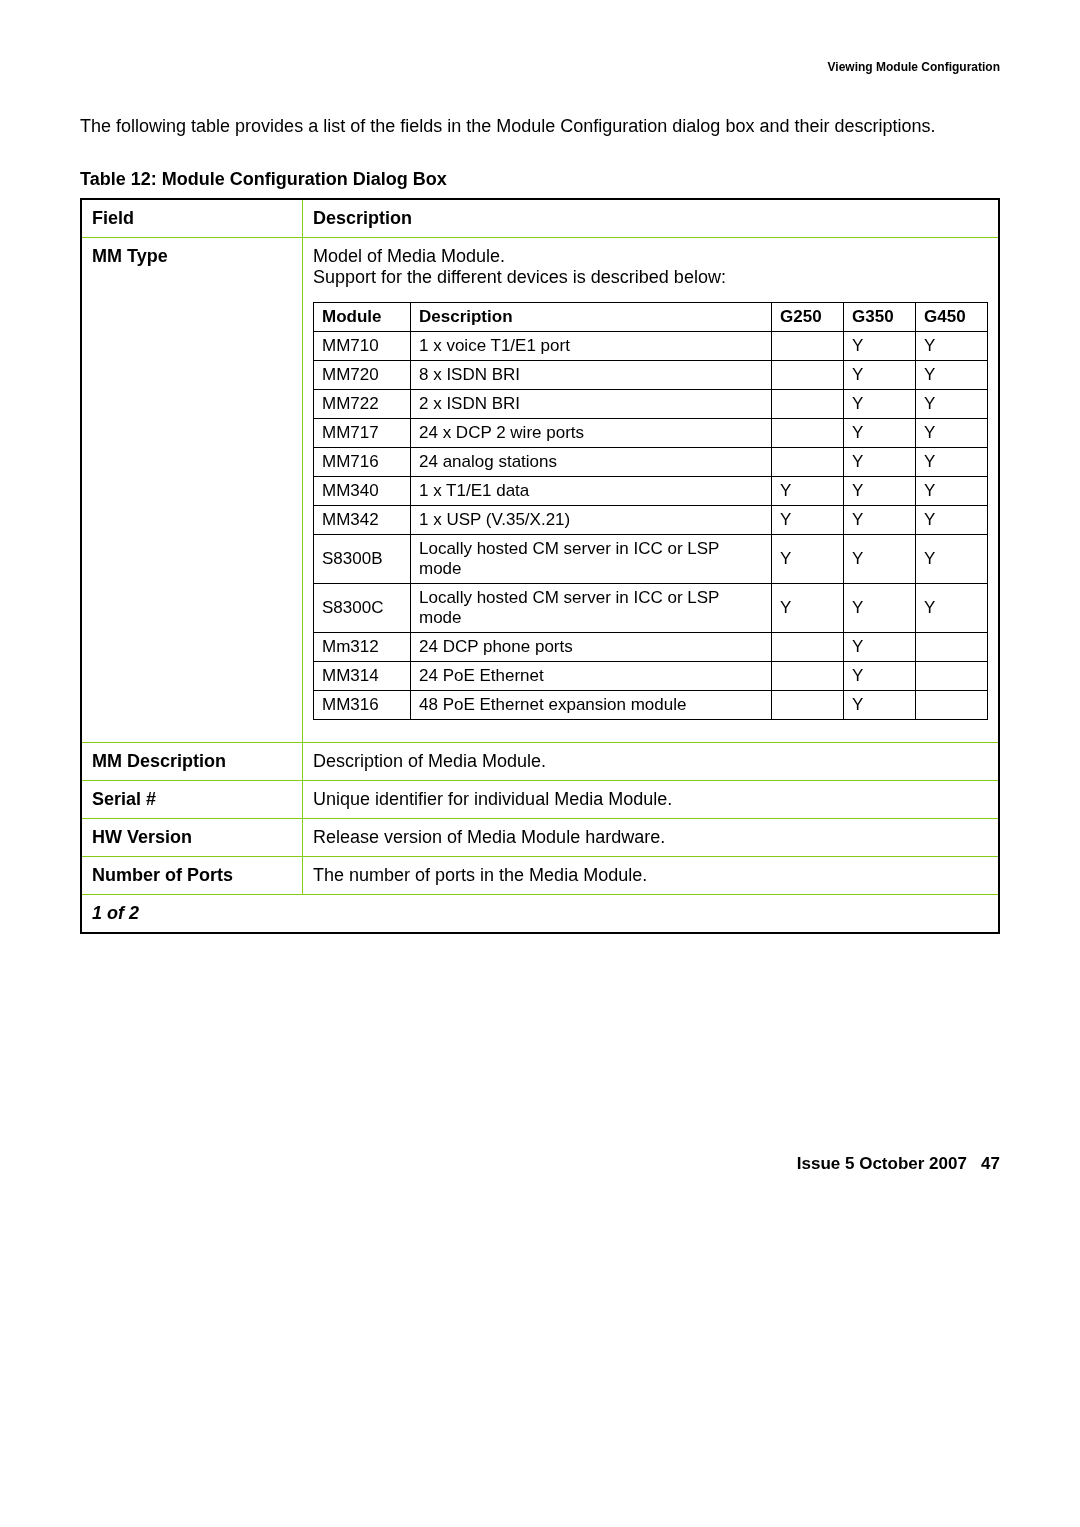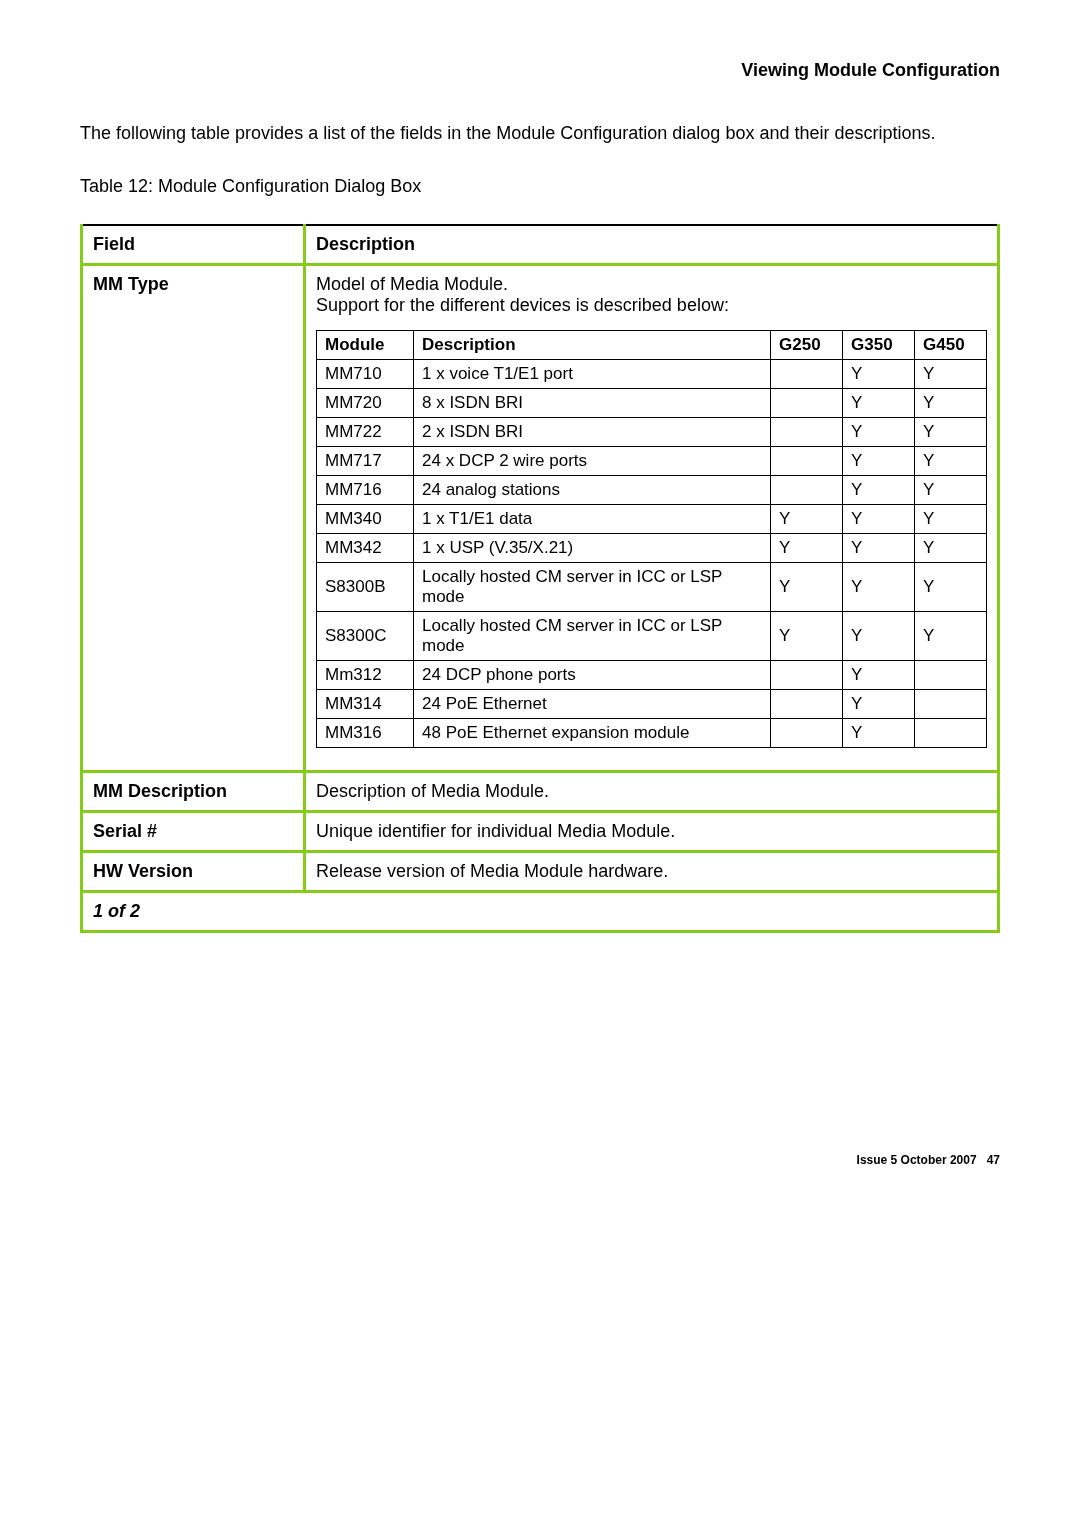--- a/index.html
+++ b/index.html
@@ -7,40 +7,40 @@
     padding: 60px 80px;
     font-family: Arial, Helvetica, sans-serif;
     font-size: 18px;
     color: #000;
     background: #fff;
     width: 920px;
   }
   .header-right {
     text-align: right;
     font-weight: bold;
-    font-size: 18px;
+    font-size: 12px;
     margin-bottom: 40px;
   }
   .intro {
     margin-bottom: 30px;
     line-height: 1.4;
   }
   .table-title {
-    font-weight: normal;
+    font-weight: bold;
     font-size: 18px;
-    margin-bottom: 27px;
+    margin-bottom: 8px;
   }
   table.outer {
     border-collapse: collapse;
     width: 100%;
     border: 2px solid #000;
   }
   table.outer > tbody > tr > td,
   table.outer > tbody > tr > th {
-    border: 3px solid #84cc16;
+    border: 1px solid #84cc16;
     padding: 8px 10px;
     vertical-align: top;
     text-align: left;
   }
   table.outer > tbody > tr:first-child > th {
     border-top: 2px solid #000;
   }
   table.outer th {
     font-weight: bold;
   }
@@ -69,21 +69,21 @@
   .page-of {
     text-align: right;
     font-style: italic;
     font-weight: bold;
     padding: 6px 10px;
     border-top: 1px solid #000;
   }
   .footer {
     text-align: right;
     margin-top: 220px;
-    font-size: 12px;
+    font-size: 17px;
   }
   .footer .issue {
     font-weight: bold;
   }
 </style>
 </head>
 <body>
 
 <div class="header-right">Viewing Module Configuration</div>
 
@@ -206,20 +206,24 @@
       </tr>
     <tr>
         <td class="field-col">Serial #</td>
         <td>Unique identifier for individual Media Module.</td>
       </tr>
     <tr>
         <td class="field-col">HW Version</td>
         <td>Release version of Media Module hardware.</td>
       </tr>
     <tr>
+        <td class="field-col">Number of Ports</td>
+        <td>The number of ports in the Media Module.</td>
+      </tr>
+    <tr>
       <td colspan="2" class="page-of">1 of 2</td>
     </tr>
   </tbody>
 </table>
 
 <div class="footer">
   <span class="issue">Issue 5   October 2007</span>&nbsp;&nbsp;&nbsp;<span class="issue">47</span>
 </div>
 
 </body></html>

